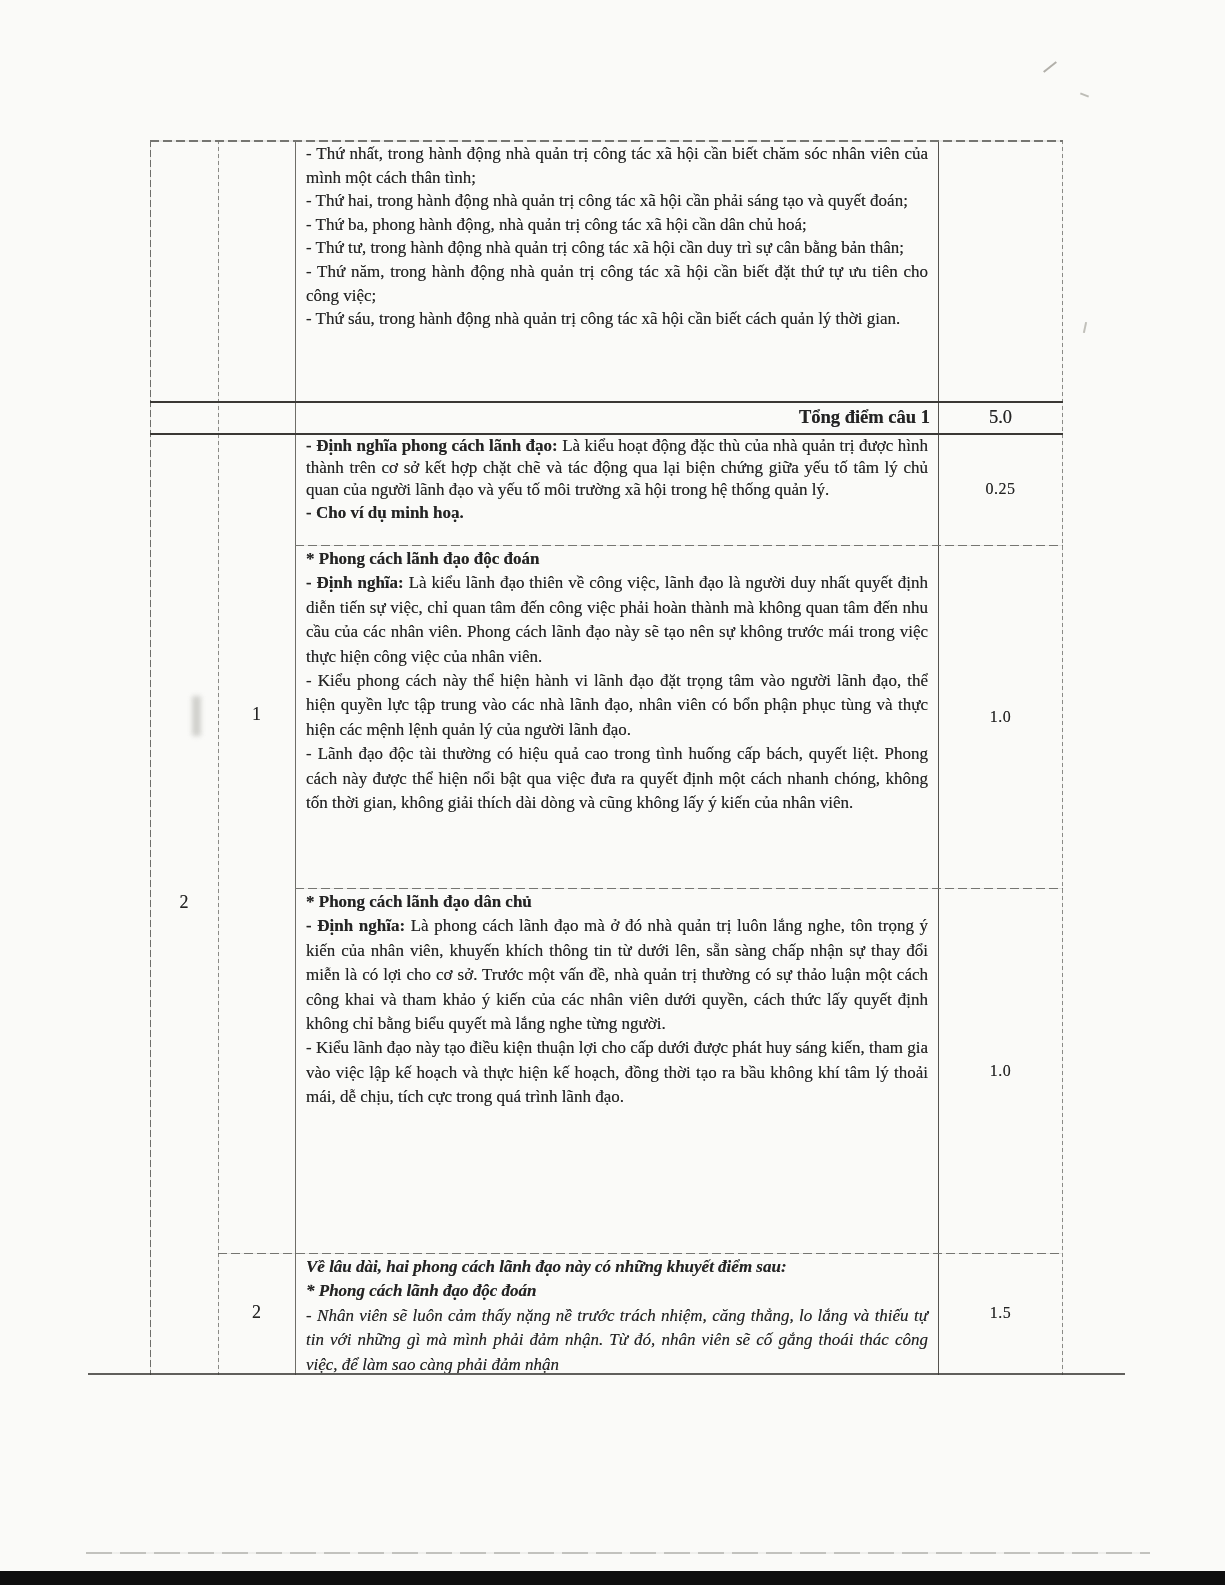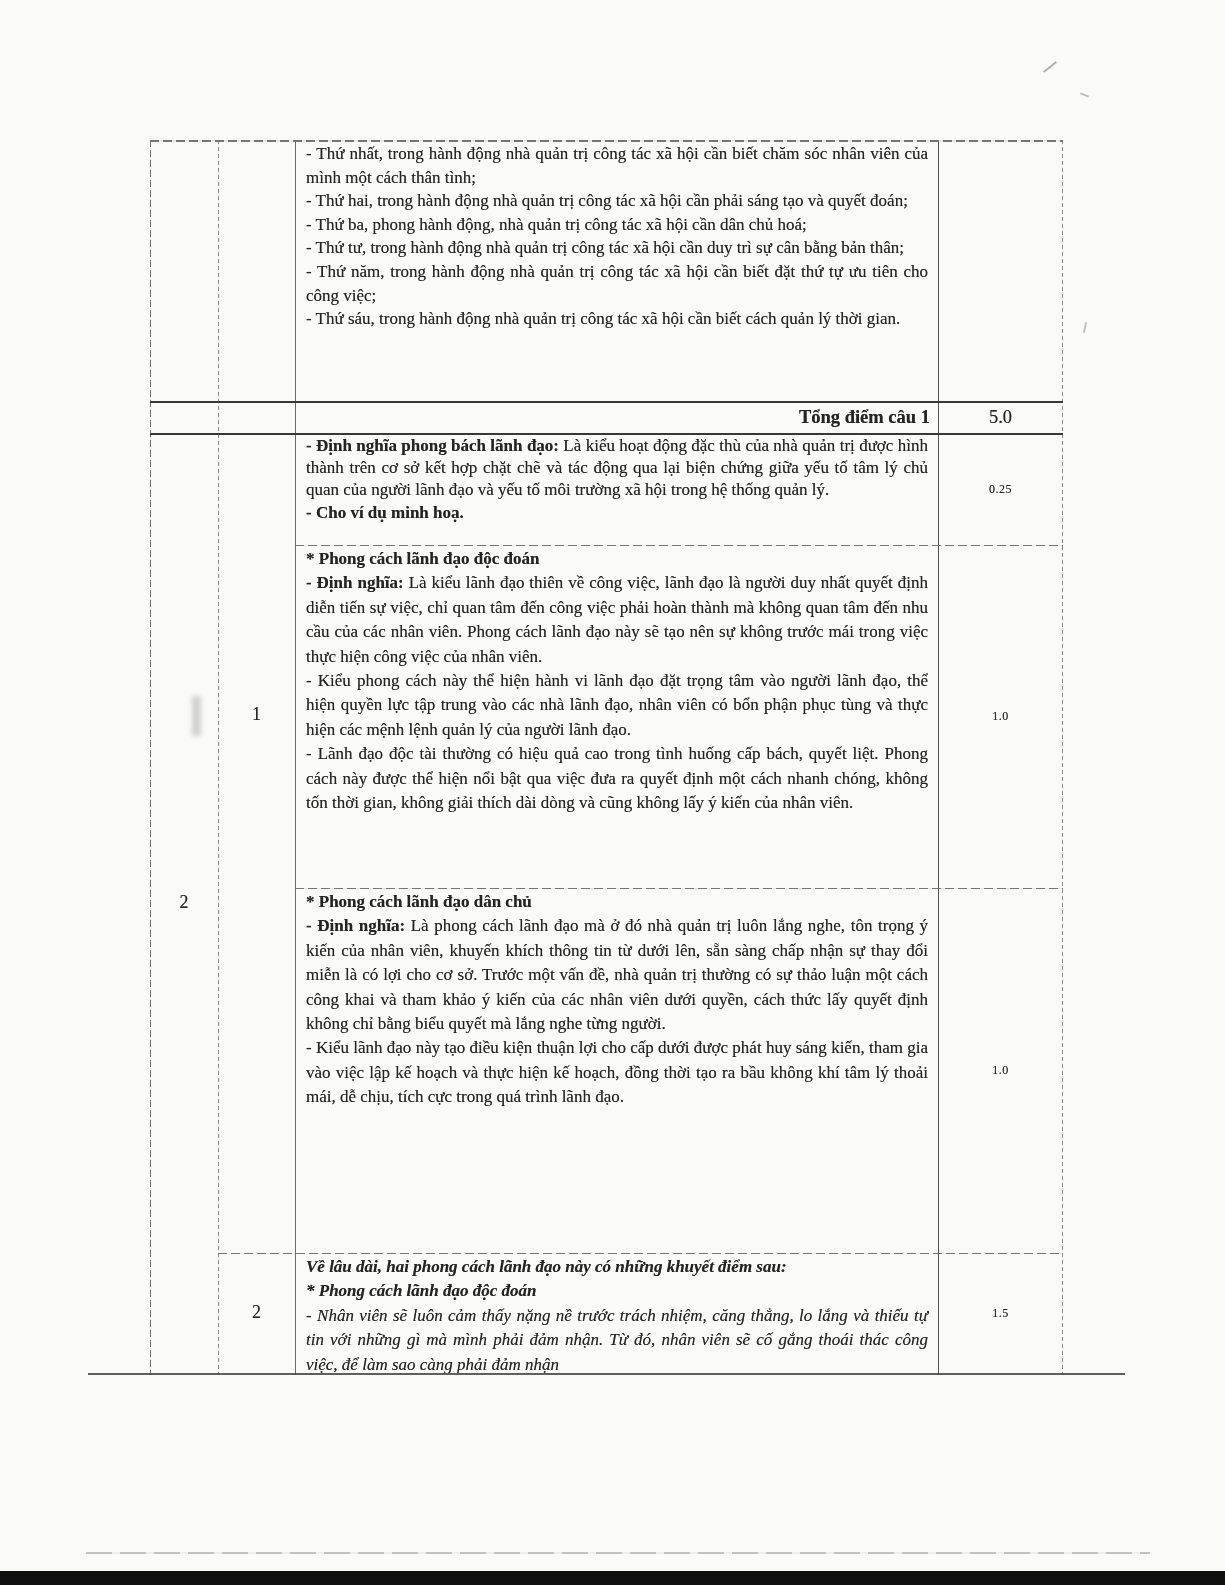--- a/index.html
+++ b/index.html
@@ -25,21 +25,21 @@
 
   .cell { position: absolute; overflow: hidden; }
   .content { left: 146px; width: 642px; padding: 2px 10px 0 10px; box-sizing: border-box; text-align: justify; }
   .content p { margin: 0; font-size: 17px; line-height: 24.4px;
     text-shadow: 0 0 0.5px rgba(40,40,40,0.55); }
   .tight p { line-height: 22.2px; }
   .rowa p { line-height: 23.6px; }
   .lead { font-weight: bold; }
 
   .points { left: 788px; width: 125px; display: flex; align-items: center; justify-content: center;
-    font-size: 12px; letter-spacing: 0.5px; text-shadow: 0 0 0.5px rgba(40,40,40,0.5); }
+    font-size: 16px; letter-spacing: 0.5px; text-shadow: 0 0 0.5px rgba(40,40,40,0.5); }
 
   .qnum { position: absolute; text-align: center; font-size: 18px;
     text-shadow: 0 0 0.5px rgba(40,40,40,0.5); }
 
   .total-label { position: absolute; left: 0; top: 263px; width: 780px; height: 30px;
     text-align: right; font-weight: bold; font-size: 18.5px; line-height: 28px;
     text-shadow: 0 0 0.5px rgba(30,30,30,0.6); }
   .total-points { position: absolute; top: 263px; height: 30px; line-height: 28px;
     left: 788px; width: 125px; text-align: center; font-weight: normal; font-size: 18.5px;
     text-shadow: 0 0 0.5px rgba(30,30,30,0.6); }
@@ -84,21 +84,21 @@
     </div>
 
     <div class="total-label">Tổng điểm câu 1</div>
     <div class="total-points">5.0</div>
 
     <div class="qnum" style="left:0; top:752px; width:68px;">2</div>
     <div class="qnum" style="left:68px; top:564px; width:77px;">1</div>
     <div class="qnum" style="left:68px; top:1162px; width:77px;">2</div>
 
     <div class="cell content tight" style="top:293px; height:112px;">
-      <p><span class="lead">- Định nghĩa phong bách lãnh đạo:</span><span> Là kiểu hoạt động đặc thù của nhà quản trị được hình thành trên cơ sở kết hợp chặt chẽ và tác động qua lại biện chứng giữa yếu tố tâm lý chủ quan của  người lãnh đạo và yếu tố môi trường xã hội trong hệ thống quản lý.</span></p>
+      <p><span class="lead">- Định nghĩa phong cách lãnh đạo:</span><span> Là kiểu hoạt động đặc thù của nhà quản trị được hình thành trên cơ sở kết hợp chặt chẽ và tác động qua lại biện chứng giữa yếu tố tâm lý chủ quan của  người lãnh đạo và yếu tố môi trường xã hội trong hệ thống quản lý.</span></p>
       <p><span class="lead">- Cho ví dụ minh hoạ.</span><span></span></p>
     </div>
     <div class="cell points" style="top:293px; height:112px;">0.25</div>
 
     <div class="cell content" style="top:405px; height:343px;">
       <p><span class="lead">* Phong cách lãnh đạo độc đoán</span></p>
       <p><span class="lead">- Định nghĩa:</span><span> Là kiểu lãnh đạo thiên về công việc, lãnh đạo là người duy nhất quyết định diễn tiến sự việc, chỉ quan tâm đến công việc phải hoàn thành mà không quan tâm đến nhu cầu của các nhân viên. Phong cách lãnh đạo này sẽ tạo nên sự không trước mái trong việc thực hiện công việc của nhân viên.</span></p>
       <p><span>- Kiểu phong cách này thể hiện hành vi lãnh đạo đặt trọng tâm vào người lãnh đạo, thể hiện quyền lực tập trung vào các nhà lãnh đạo, nhân viên có bổn phận phục tùng và thực hiện các mệnh lệnh quản lý của người lãnh đạo.</span></p>
       <p><span>- Lãnh đạo độc tài thường có hiệu quả cao trong tình huống cấp bách, quyết liệt. Phong cách này được thể hiện nổi bật qua việc đưa ra quyết định một cách nhanh chóng, không tốn thời gian, không giải thích dài dòng và cũng không lấy ý kiến của nhân viên.</span></p>
     </div>

